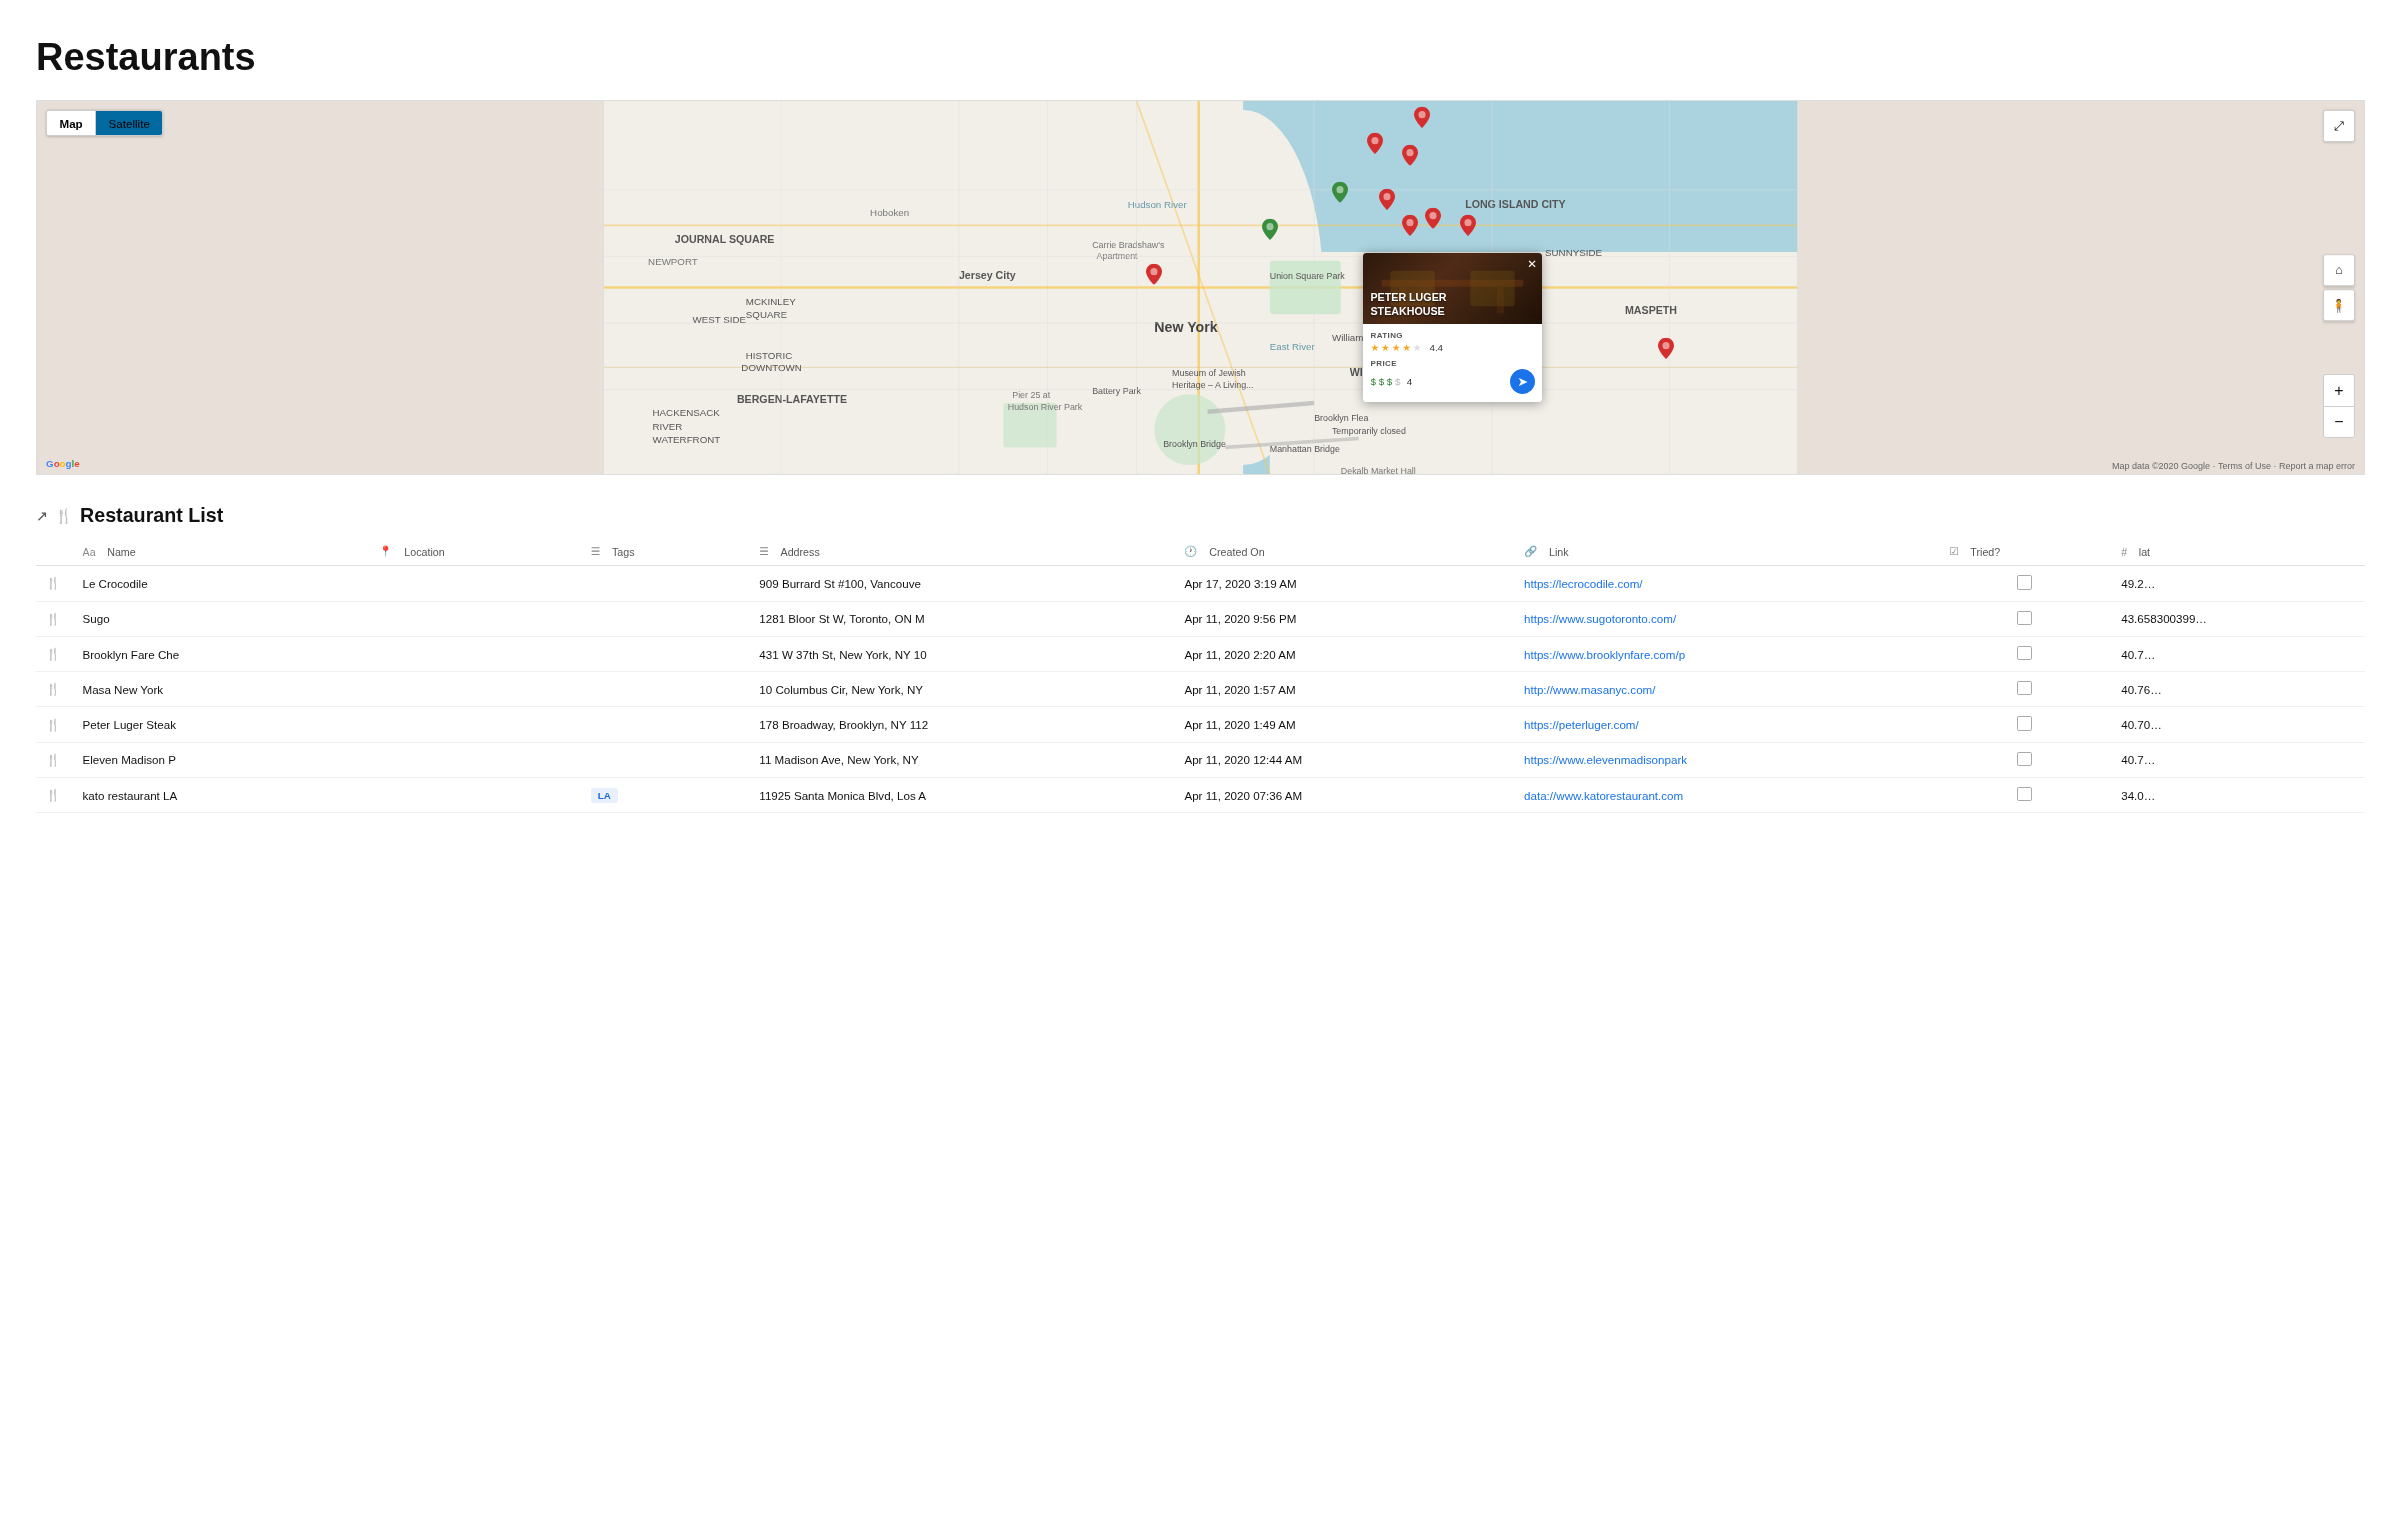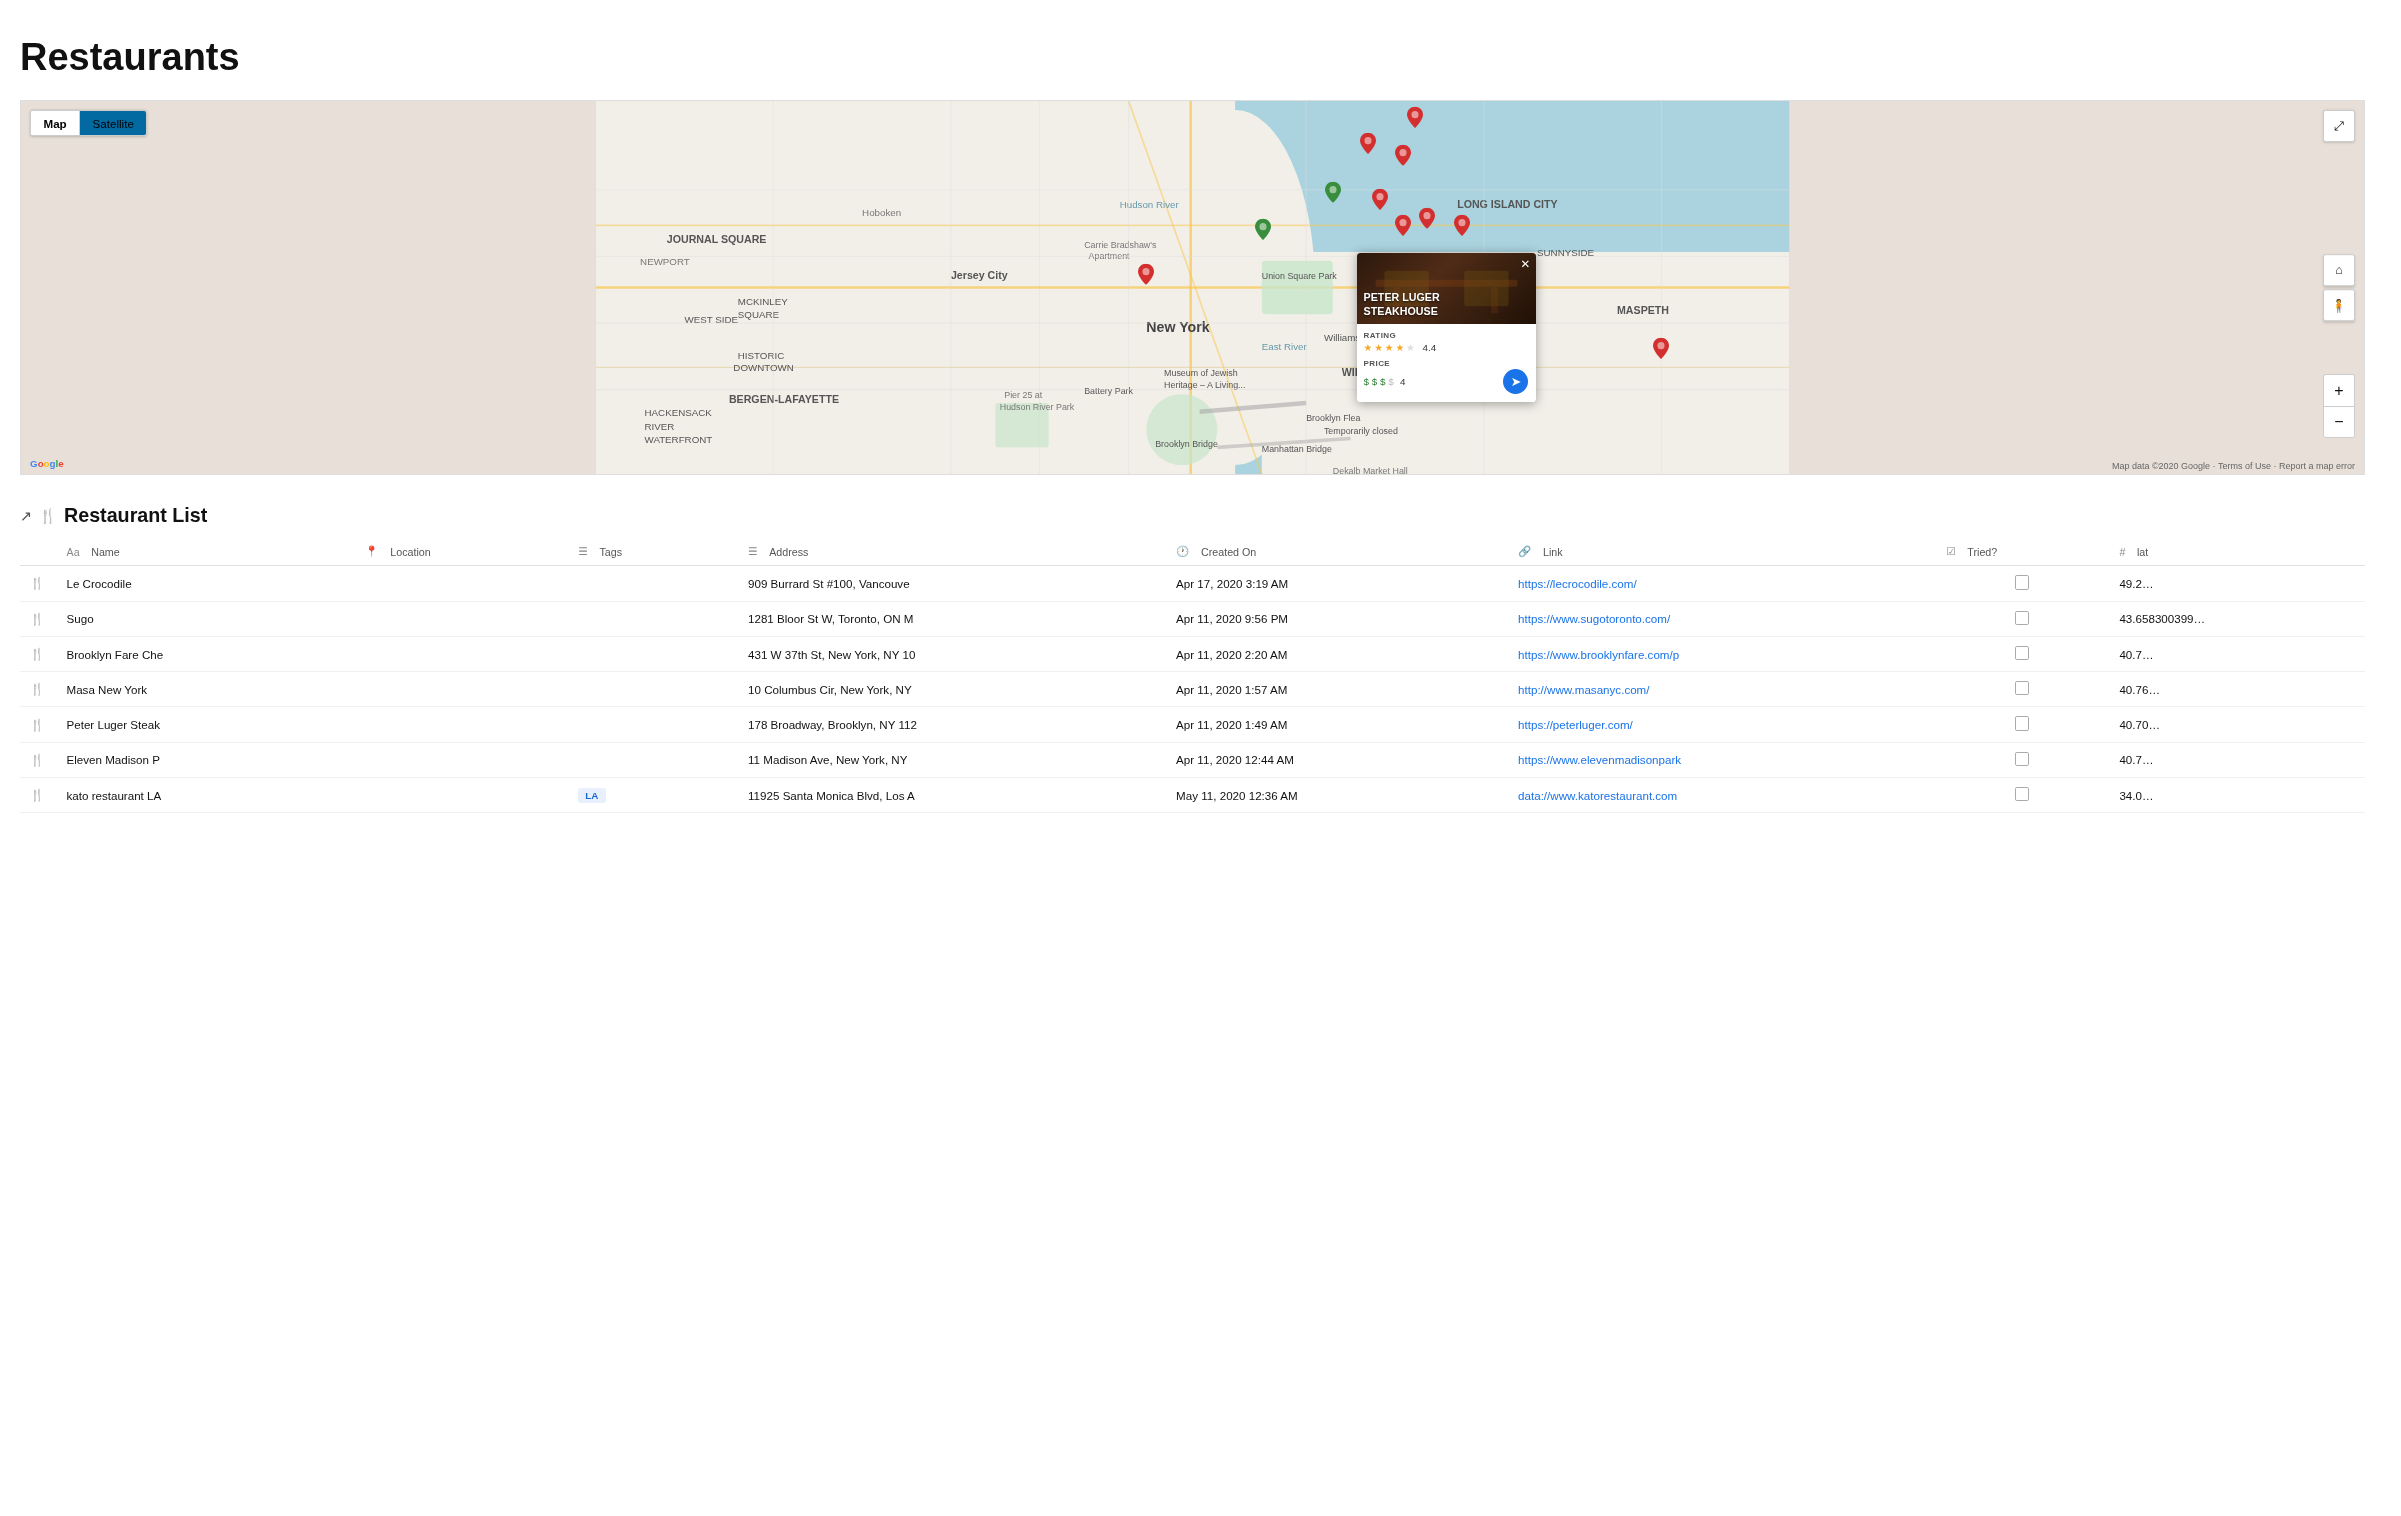--- a/index.html
+++ b/index.html
@@ -1,18 +1,18 @@
 <!DOCTYPE html>
 <html style="font-size:14.3px"><head>
   <meta charset="utf-8">
   <style>
     * { box-sizing: border-box; margin: 0; padding: 0; }
     body { font-family: -apple-system, BlinkMacSystemFont, 'Segoe UI', sans-serif; background: #fff; color: #111; }
 
-    .page-container { padding: 36px 36px 0 20px; }
+    .page-container { padding: 36px 36px 0 36px; }
 
     .page-title { font-size: 38px; font-weight: 800; margin-bottom: 21.4px; color: #111; }
 
     
     .map-container {
       width: 100%;
       height: 375px;
       background: #e8e0d8;
       position: relative;
       overflow: hidden;
@@ -641,21 +641,21 @@
             <td class="col-link"><a href="#" class="link-cell">https://www.elevenmadisonpark</a></td>
             <td class="col-tried"><span class="checkbox-cell"></span></td>
             <td class="col-lat">40.7…</td>
           </tr>
           <tr>
             <td class="col-icon"><span style="color:#666;font-size:11.6px;">🍴</span></td>
             <td class="col-name">kato restaurant LA</td>
             <td class="col-location"></td>
             <td class="col-tags"><span class="tag-badge tag-la">LA</span></td>
             <td class="col-address">11925 Santa Monica Blvd, Los A</td>
-            <td class="col-created">May 11, 2020 12:36 AM</td>
+            <td class="col-created">Apr 11, 2020 07:36 AM</td>
             <td class="col-link"><a href="#" class="link-cell">data://www.katorestaurant.com</a></td>
             <td class="col-tried"><span class="checkbox-cell"></span></td>
             <td class="col-lat">34.0…</td>
           </tr>
         </tbody>
     </table>
   </div>
 </div>
 
 

